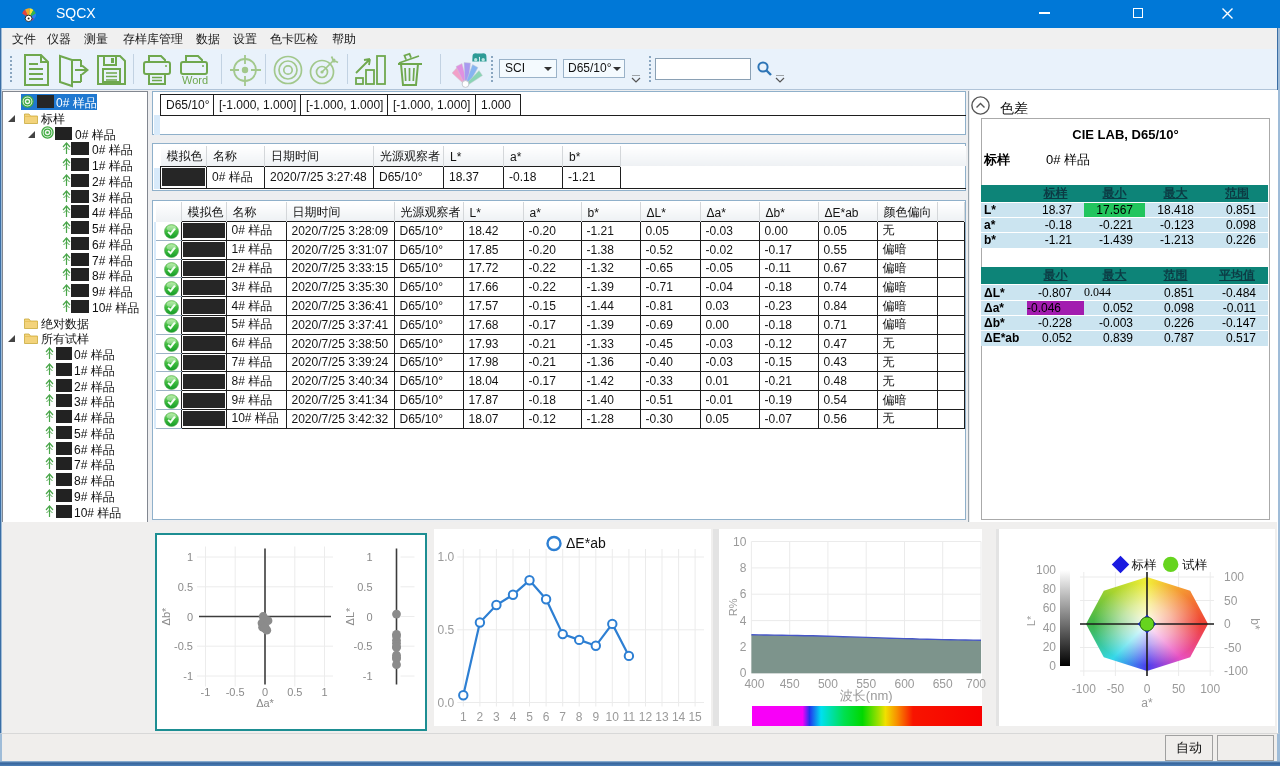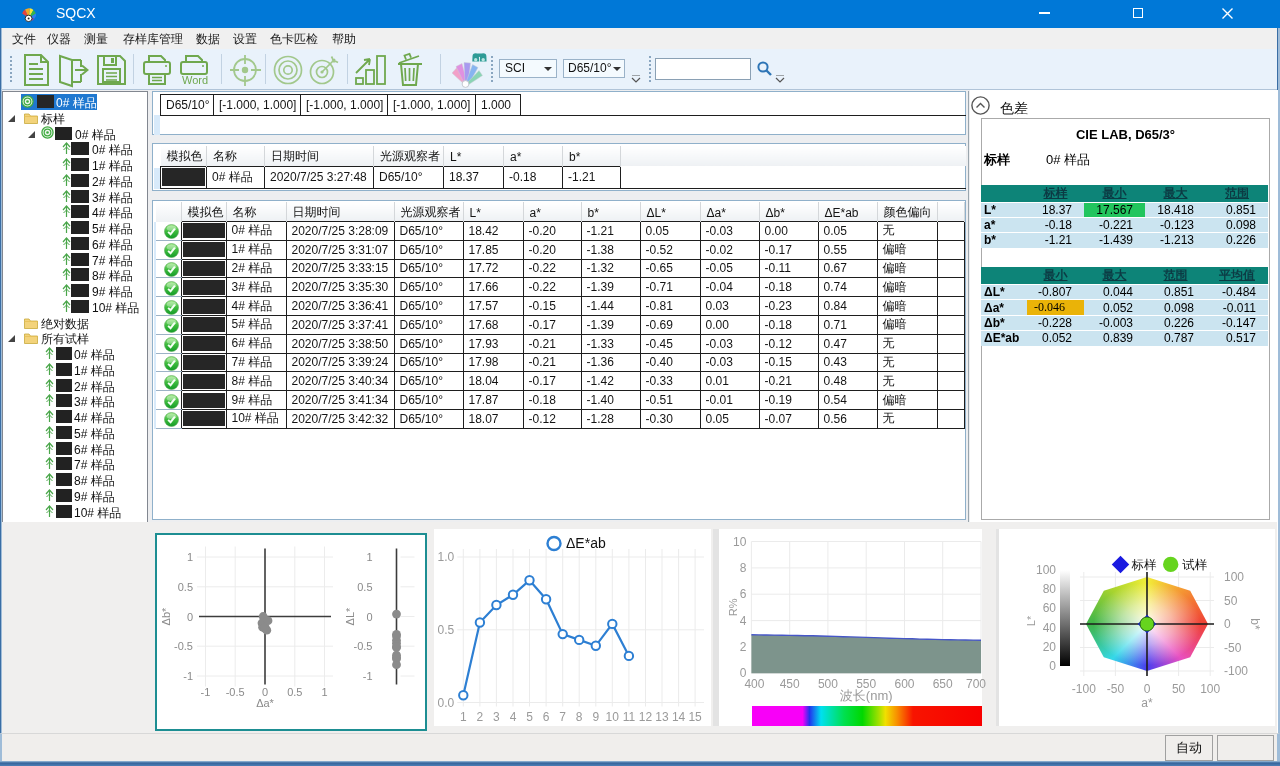--- a/index.html
+++ b/index.html
@@ -856,21 +856,21 @@
       </tbody>
     </table></div>
 <div class="abs" style="left:968px;top:91px;width:1px;height:642px;background:#9aa5ad;"></div>
 <div class="abs" style="left:970px;top:90px;width:308px;height:645px;background:#fff;"></div>
 <svg class="abs" style="left:971px;top:96px" width="19" height="19" viewBox="0 0 19 19">
     <circle cx="9.5" cy="9.5" r="8.6" fill="#fff" stroke="#555" stroke-width="1.4"></circle>
     <path d="M5.5 11.4 L9.5 7.4 L13.5 11.4" fill="none" stroke="#555" stroke-width="1.4"></path>
   </svg>
 <span class="abs" style="left:1000px;top:100px;font-size:14px;color:#111;">色差</span>
 <div class="abs" style="left:981px;top:118px;width:289px;height:402px;background:#fff;border:1px solid #aaa;"></div>
-<span class="abs" style="left:981px;top:127px;width:289px;text-align:center;font-size:13px;font-weight:bold;color:#000;">CIE LAB, D65/3°</span>
+<span class="abs" style="left:981px;top:127px;width:289px;text-align:center;font-size:13px;font-weight:bold;color:#000;">CIE LAB, D65/10°</span>
 <span class="abs" style="left:984px;top:151px;font-size:13px;font-weight:bold;color:#000;">标样</span>
 <span class="abs" style="left:1046px;top:151px;font-size:13px;color:#000;">0# 样品</span>
 <table class="tealtbl abs" style="left:981px;top:185px">
     <colgroup>
       <col style="width:46px">
       <col style="width:57px">
       <col style="width:61px">
       <col style="width:61px">
       <col style="width:62px">
     </colgroup>
@@ -917,27 +917,27 @@
       <tr style="height:13px">
         <td style="background:#0d8478"></td>
         <td style="background:#0d8478;text-align:center;color:#0c3b44;font-weight:bold;"><span style="text-decoration:underline">最小</span></td>
         <td style="background:#0d8478;text-align:center;color:#0c3b44;font-weight:bold;"><span style="text-decoration:underline">最大</span></td>
         <td style="background:#0d8478;text-align:center;color:#0c3b44;font-weight:bold;"><span style="text-decoration:underline">范围</span></td>
         <td style="background:#0d8478;text-align:center;color:#0c3b44;font-weight:bold;"><span style="text-decoration:underline">平均值</span></td>
       </tr>
       <tr style="height:15px;border-top:1.5px solid #fff">
         <td style="background:#cbe4f0;font-weight:bold;padding-left:3px;">ΔL*</td>
         <td style="background:#cbe4f0;text-align:right;padding-right:12px;">-0.807</td>
-        <td style="background:#cbe4f0;text-align:right;padding-right:12px;">0.044</td>
+        <td style="background:#cbe4f0;text-align:left;padding-right:12px;font-family:Liberation Serif, serif;">0.044</td>
         <td style="background:#cbe4f0;text-align:right;padding-right:12px;">0.851</td>
         <td style="background:#cbe4f0;text-align:right;padding-right:12px;">-0.484</td>
       </tr>
       <tr style="height:15px;border-top:1.5px solid #fff">
         <td style="background:#cbe4f0;font-weight:bold;padding-left:3px;">Δa*</td>
-        <td style="background:#eab308;text-align:center;padding-right:12px;font-family:Liberation Serif, serif;">-0.046</td>
+        <td style="background:#a21caf;text-align:left;padding-right:12px;">-0.046</td>
         <td style="background:#cbe4f0;text-align:right;padding-right:12px;">0.052</td>
         <td style="background:#cbe4f0;text-align:right;padding-right:12px;">0.098</td>
         <td style="background:#cbe4f0;text-align:right;padding-right:12px;">-0.011</td>
       </tr>
       <tr style="height:15px;border-top:1.5px solid #fff">
         <td style="background:#cbe4f0;font-weight:bold;padding-left:3px;">Δb*</td>
         <td style="background:#cbe4f0;text-align:right;padding-right:12px;">-0.228</td>
         <td style="background:#cbe4f0;text-align:right;padding-right:12px;">-0.003</td>
         <td style="background:#cbe4f0;text-align:right;padding-right:12px;">0.226</td>
         <td style="background:#cbe4f0;text-align:right;padding-right:12px;">-0.147</td>

